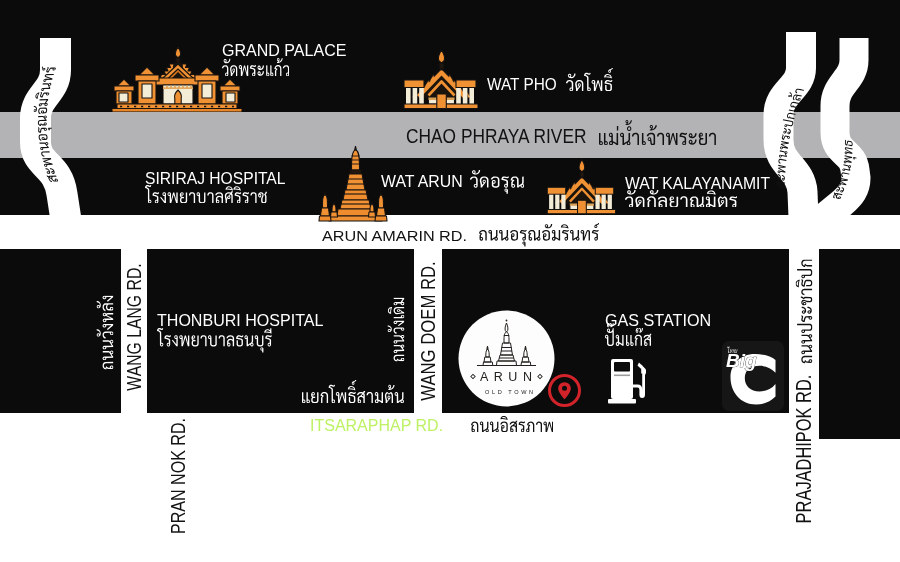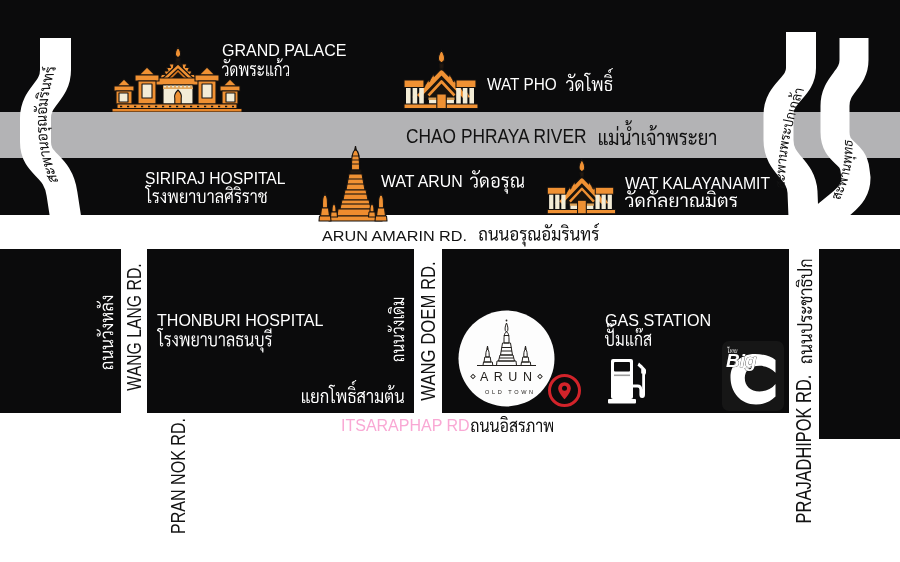--- a/index.html
+++ b/index.html
@@ -22,21 +22,21 @@
 </svg>
 <div class="t" style="left:222.0px;top:42.2px;font-size:17px;color:#fff;transform:scaleX(0.943);transform-origin:0 0;white-space:nowrap;">GRAND PALACE</div>
 <div class="t" style="left:486.7px;top:75.6px;font-size:17px;color:#fff;transform:scaleX(0.904);transform-origin:0 0;white-space:nowrap;">WAT PHO</div>
 <div class="t" style="left:406.0px;top:127.1px;font-size:19.5px;color:#121212;transform:scaleX(0.889);transform-origin:0 0;white-space:nowrap;">CHAO PHRAYA RIVER</div>
 <div class="t" style="left:145.0px;top:170.4px;font-size:17px;color:#fff;transform:scaleX(0.92);transform-origin:0 0;white-space:nowrap;">SIRIRAJ HOSPITAL</div>
 <div class="t" style="left:380.8px;top:173.3px;font-size:17px;color:#fff;transform:scaleX(0.934);transform-origin:0 0;white-space:nowrap;">WAT ARUN</div>
 <div class="t" style="left:624.7px;top:175.1px;font-size:17px;color:#fff;transform:scaleX(0.925);transform-origin:0 0;white-space:nowrap;">WAT KALAYANAMIT</div>
 <div class="t" style="left:156.6px;top:312.4px;font-size:17px;color:#fff;transform:scaleX(0.944);transform-origin:0 0;white-space:nowrap;">THONBURI HOSPITAL</div>
 <div class="t" style="left:605.0px;top:311.9px;font-size:17px;color:#fff;transform:scaleX(0.95);transform-origin:0 0;white-space:nowrap;">GAS STATION</div>
 <div class="t" style="left:321.9px;top:227.9px;font-size:15.5px;color:#121212;transform:scaleX(1.046);transform-origin:0 0;white-space:nowrap;">ARUN AMARIN RD.</div>
-<div class="t" style="left:341px;top:418.0px;font-size:16px;color:#f9a8d4;white-space:nowrap;">ITSARAPHAP RD.</div>
+<div class="t" style="left:310px;top:418.0px;font-size:16px;color:#bef264;white-space:nowrap;">ITSARAPHAP RD.</div>
 <div class="t" style="left:133.8px;top:326.7px;font-size:20.5px;color:#121212;transform:translate(-50%,-50%) rotate(-90deg) scaleX(0.769);white-space:nowrap;">WANG LANG RD.</div>
 <div class="t" style="left:428.3px;top:331.4px;font-size:20.5px;color:#121212;transform:translate(-50%,-50%) rotate(-90deg) scaleX(0.815);white-space:nowrap;">WANG DOEM RD.</div>
 <div class="t" style="left:177.8px;top:475.7px;font-size:20.5px;color:#121212;transform:translate(-50%,-50%) rotate(-90deg) scaleX(0.783);white-space:nowrap;">PRAN NOK RD.</div>
 <div class="t" style="left:804.3px;top:448.5px;font-size:22.5px;color:#121212;transform:translate(-50%,-50%) rotate(-90deg) scaleX(0.73);white-space:nowrap;">PRAJADHIPOK RD.</div>
 <svg style="position:absolute;left:222.0px;top:57.5px;" width="67.3" height="18.5" viewBox="0 0 84.00 18.50" preserveAspectRatio="none">
         <path d="M70.38 5.01L68.64 5.00L68.64 4.38L70.21 3.12L69.26 2.88L68.70 2.25L68.59 1.12L69.03 0.38L69.75 -0.02L70.50 -0.04L71.12 0.21L71.67 0.88L71.81 1.62L71.66 2.50L70.79 3.88L70.88 3.93L72.12 3.52L73.29 2.62L74.05 1.50L74.50 0.18L75.84 0.25L75.30 2.00L74.08 3.50L72.38 4.52L70.38 5.01ZM6.50 5.27L4.38 5.17L3.38 4.80L2.80 4.38L2.31 3.75L2.08 3.12L2.09 2.38L2.44 1.62L2.88 1.22L3.50 0.97L4.38 0.97L5.00 1.22L5.54 1.75L5.80 2.50L5.68 3.50L5.27 4.12L6.25 4.16L7.38 3.81L8.13 3.25L8.79 2.25L9.12 0.75L10.38 0.75L10.41 1.38L10.15 2.50L9.41 3.75L8.12 4.77L6.50 5.27ZM70.40 2.25L70.76 1.88L70.76 1.25L70.38 0.85L69.88 0.84L69.48 1.25L69.49 1.88L69.88 2.27L70.40 2.25ZM4.37 3.50L4.79 3.00L4.64 2.25L4.12 1.95L3.39 2.12L3.07 2.62L3.21 3.25L3.62 3.55L4.37 3.50ZM32.75 18.17L30.99 18.12L28.12 9.34L25.21 18.12L23.50 18.19L23.44 11.00L23.38 10.85L22.62 10.93L22.00 10.76L21.18 10.00L20.96 9.38L20.96 8.62L21.48 7.62L22.50 7.09L23.38 7.09L24.25 7.45L24.88 8.25L25.04 9.12L25.00 15.29L27.33 7.75L27.62 7.38L28.62 7.38L28.81 7.50L31.12 15.04L31.19 7.38L32.75 7.33L32.75 18.17ZM40.12 18.38L39.12 18.41L38.25 18.01L37.74 17.38L37.56 16.62L37.73 15.62L38.25 14.96L39.12 14.58L40.02 14.62L40.00 12.16L39.50 11.71L38.62 11.36L34.81 10.50L34.95 9.25L35.24 8.50L36.00 7.59L36.75 7.23L38.38 7.20L40.75 7.75L41.11 7.62L41.50 7.07L42.60 7.38L42.20 8.38L41.75 8.82L41.25 9.04L37.62 8.44L37.00 8.68L36.59 9.25L36.62 9.57L38.62 9.96L40.38 10.59L41.12 11.08L41.54 11.62L41.67 12.25L41.64 16.75L41.19 17.75L40.75 18.14L40.12 18.38ZM74.00 18.13L72.62 18.13L72.56 18.00L72.56 10.75L72.27 9.62L71.80 9.00L71.25 8.61L69.88 8.31L68.88 8.44L68.12 8.75L67.47 9.25L67.06 9.88L67.12 10.06L67.88 10.22L68.88 10.70L69.20 11.00L69.21 11.25L68.24 11.88L67.72 12.75L67.67 18.00L67.50 18.13L66.12 18.12L66.08 13.00L66.47 12.00L67.35 11.25L67.00 11.08L65.50 10.93L65.46 10.38L65.95 9.00L67.25 7.70L68.88 7.09L71.00 7.08L72.38 7.58L73.53 8.62L73.92 9.38L74.15 10.50L74.17 18.00L74.00 18.13ZM6.38 18.38L5.50 18.42L4.75 18.18L4.06 17.50L3.82 16.75L3.98 15.62L4.50 14.96L5.25 14.61L6.25 14.65L6.31 14.50L6.30 10.25L5.92 9.25L5.00 8.58L3.50 8.47L2.75 8.71L2.17 9.12L1.71 9.75L1.50 10.35L0.00 10.37L-0.06 10.25L0.09 9.50L0.46 8.75L1.25 7.94L2.12 7.45L4.00 7.13L5.62 7.34L6.83 8.00L7.68 9.12L7.92 10.38L7.91 16.62L7.50 17.68L7.00 18.14L6.38 18.38ZM19.00 18.25L17.62 18.25L17.46 18.12L17.46 11.12L17.30 10.00L17.04 9.50L16.38 8.87L15.75 8.58L14.75 8.44L13.62 8.57L12.75 8.98L12.10 9.62L11.75 10.38L11.71 11.62L12.41 14.38L12.55 15.50L14.24 13.75L13.50 13.41L12.97 12.50L13.08 11.38L13.62 10.73L14.25 10.46L14.75 10.44L15.75 10.85L16.28 11.75L16.16 13.00L15.53 14.00L13.21 16.62L12.50 18.25L11.00 18.25L10.91 15.25L10.20 12.25L10.07 10.75L10.49 9.25L11.50 8.09L12.62 7.46L13.50 7.22L15.62 7.19L17.25 7.70L18.43 8.75L18.78 9.38L19.05 10.50L19.00 18.25ZM82.38 18.38L81.50 18.42L80.75 18.18L80.06 17.50L79.82 16.75L79.98 15.62L80.50 14.96L81.25 14.61L82.25 14.65L82.31 14.50L82.30 10.25L81.92 9.25L81.00 8.58L79.50 8.47L78.75 8.71L78.17 9.12L77.71 9.75L77.50 10.35L76.00 10.37L75.94 10.25L76.09 9.50L76.46 8.75L77.25 7.94L78.12 7.45L80.00 7.13L81.62 7.34L82.83 8.00L83.68 9.12L83.92 10.38L83.91 16.62L83.50 17.68L83.00 18.14L82.38 18.38ZM57.62 18.38L56.75 18.42L56.00 18.18L55.32 17.50L55.09 16.88L55.12 7.31L56.67 7.38L56.67 14.50L56.75 14.64L57.62 14.60L58.25 14.86L58.75 15.38L59.04 16.12L59.04 16.88L58.81 17.50L58.38 18.02L57.62 18.38ZM62.75 18.38L61.88 18.42L61.12 18.18L60.45 17.50L60.22 16.88L60.25 7.31L61.79 7.38L61.79 14.50L61.88 14.64L62.75 14.60L63.38 14.86L63.88 15.38L64.17 16.12L64.17 16.88L63.94 17.50L63.50 18.02L62.75 18.38ZM48.75 12.02L46.62 11.91L45.12 11.18L44.62 10.61L44.33 9.88L44.34 9.12L44.68 8.38L45.25 7.84L45.88 7.60L46.75 7.59L47.38 7.83L48.05 8.50L48.29 9.12L48.28 9.88L47.88 10.74L48.62 10.69L49.62 10.30L50.27 9.62L50.66 8.75L50.88 7.44L52.38 7.46L52.17 9.12L51.54 10.38L50.25 11.53L48.75 12.02ZM23.20 9.88L23.66 9.50L23.75 8.77L23.38 8.20L22.62 8.08L22.07 8.50L21.96 9.25L22.38 9.81L23.20 9.88ZM46.59 10.25L47.16 9.75L47.04 9.00L46.50 8.70L45.75 8.84L45.44 9.38L45.60 10.00L46.12 10.28L46.59 10.25ZM14.94 12.88L15.41 12.38L15.42 11.88L15.12 11.45L14.38 11.34L13.95 11.62L13.84 12.38L14.38 12.90L14.94 12.88ZM48.75 17.77L46.62 17.66L45.07 16.88L44.56 16.25L44.33 15.62L44.34 14.88L44.75 14.04L45.25 13.59L45.88 13.35L46.75 13.34L47.38 13.58L48.05 14.25L48.29 14.88L48.29 15.62L47.79 16.50L48.38 16.55L49.38 16.27L50.14 15.62L50.64 14.62L50.88 13.23L52.38 13.28L52.18 14.88L51.55 16.12L50.25 17.29L48.75 17.77ZM46.76 16.00L47.17 15.50L47.03 14.75L46.50 14.45L45.75 14.60L45.44 15.12L45.57 15.75L46.00 16.06L46.76 16.00ZM6.09 17.38L6.55 17.00L6.65 16.25L6.25 15.70L5.50 15.58L4.94 16.00L4.83 16.75L5.25 17.31L6.09 17.38ZM39.84 17.38L40.30 17.00L40.40 16.25L40.00 15.70L39.25 15.58L38.69 16.00L38.58 16.75L39.00 17.31L39.84 17.38ZM57.51 17.38L57.94 17.00L58.04 16.25L57.62 15.68L56.88 15.61L56.36 16.12L56.36 16.88L56.88 17.39L57.51 17.38ZM62.64 17.38L63.06 17.00L63.17 16.25L62.75 15.68L62.00 15.61L61.48 16.12L61.48 16.88L62.00 17.39L62.64 17.38ZM82.09 17.38L82.55 17.00L82.65 16.25L82.25 15.70L81.50 15.58L80.94 16.00L80.83 16.75L81.25 17.31L82.09 17.38Z" fill="#fff" fill-rule="evenodd"></path>
       </svg>
 <svg style="position:absolute;left:565.6px;top:67.9px;" width="47.0" height="23.4" viewBox="0 0 51.62 23.38" preserveAspectRatio="none">
         <path d="M48.25 4.79L47.25 4.69L46.56 4.12L46.32 3.12L46.62 2.25L47.50 1.57L49.88 0.68L50.38 -0.06L51.50 -0.06L51.44 0.62L51.09 1.12L50.38 1.56L48.85 2.12L49.29 2.62L49.42 3.62L49.00 4.40L48.25 4.79ZM48.04 4.00L48.54 3.62L48.55 3.12L48.12 2.72L47.75 2.72L47.32 3.12L47.32 3.62L47.62 3.94L48.04 4.00ZM25.75 23.25L24.88 23.30L24.12 23.05L23.45 22.38L23.22 21.75L23.15 9.62L22.75 9.00L22.00 8.44L21.25 8.10L19.75 7.75L19.84 6.88L20.33 5.75L21.25 4.97L22.00 4.72L23.50 4.84L25.25 5.55L25.74 5.38L26.00 4.83L27.09 5.12L26.66 6.25L26.00 6.79L24.88 6.77L22.62 6.00L21.88 6.20L21.44 6.88L22.88 7.47L23.88 8.10L24.28 8.50L24.69 9.25L24.79 19.38L24.88 19.49L25.75 19.47L26.50 19.83L27.01 20.50L27.18 21.12L27.14 21.88L26.78 22.62L25.75 23.25ZM6.50 10.14L4.38 10.05L3.38 9.67L2.80 9.25L2.31 8.62L2.08 8.00L2.09 7.25L2.44 6.50L2.88 6.10L3.50 5.85L4.38 5.84L5.00 6.09L5.54 6.62L5.80 7.38L5.68 8.38L5.27 9.00L6.25 9.04L7.38 8.69L8.13 8.12L8.79 7.12L9.12 5.62L10.38 5.62L10.41 6.25L10.15 7.38L9.41 8.62L8.12 9.65L6.50 10.14ZM50.38 10.43L48.50 9.85L46.38 9.47L43.88 9.31L41.88 9.44L41.85 8.88L42.33 7.62L43.50 6.58L45.12 6.09L47.12 6.20L48.38 6.70L49.41 7.62L50.15 9.00L50.38 10.43ZM4.37 8.38L4.79 7.88L4.64 7.12L4.12 6.82L3.39 7.00L3.07 7.50L3.21 8.12L3.62 8.43L4.37 8.38ZM48.94 9.00L48.38 8.12L47.75 7.58L46.38 7.09L45.38 7.08L44.50 7.32L43.88 7.70L43.35 8.38L46.62 8.58L48.94 9.00ZM39.88 23.04L38.12 23.00L35.25 14.21L32.34 23.00L30.62 23.06L30.56 15.88L30.50 15.73L29.75 15.81L29.12 15.64L28.31 14.88L28.08 14.25L28.08 13.50L28.61 12.50L29.62 11.97L30.50 11.96L31.38 12.32L32.01 13.12L32.17 14.00L32.12 20.17L34.46 12.62L34.75 12.25L35.75 12.25L35.94 12.38L38.25 19.91L38.31 12.25L39.88 12.21L39.88 23.04ZM6.38 23.26L5.50 23.30L4.75 23.06L4.06 22.38L3.82 21.62L3.98 20.50L4.50 19.84L5.25 19.49L6.25 19.52L6.31 19.38L6.30 15.12L5.92 14.12L5.00 13.46L3.50 13.34L2.75 13.58L2.17 14.00L1.71 14.62L1.50 15.22L0.00 15.24L-0.06 15.12L0.09 14.38L0.46 13.62L1.25 12.82L2.12 12.33L4.00 12.01L5.62 12.21L6.83 12.88L7.68 14.00L7.92 15.25L7.91 21.50L7.50 22.56L7.00 23.01L6.38 23.26ZM19.00 23.13L17.62 23.13L17.46 23.00L17.46 16.00L17.30 14.88L17.04 14.38L16.38 13.74L15.75 13.45L14.75 13.31L13.62 13.45L12.75 13.86L12.10 14.50L11.75 15.25L11.71 16.50L12.41 19.25L12.55 20.38L14.24 18.62L13.50 18.28L12.97 17.38L13.08 16.25L13.62 15.60L14.25 15.34L14.75 15.32L15.75 15.72L16.28 16.62L16.16 17.88L15.53 18.88L13.21 21.50L12.50 23.12L11.00 23.12L10.91 20.12L10.20 17.12L10.07 15.62L10.49 14.12L11.50 12.96L12.62 12.33L13.50 12.10L15.62 12.06L17.25 12.57L18.43 13.62L18.78 14.25L19.05 15.38L19.00 23.13ZM47.62 23.26L45.88 23.29L44.38 22.92L43.44 22.25L42.98 21.38L43.00 16.97L44.50 17.00L44.55 21.00L45.00 21.66L45.75 21.93L47.62 21.92L48.50 21.54L48.80 21.00L48.81 17.50L48.48 16.88L48.00 16.58L46.75 16.22L42.39 15.50L42.46 14.50L42.97 13.25L43.75 12.48L44.62 12.09L46.38 12.08L49.00 12.68L49.62 12.51L50.00 12.01L51.00 12.23L51.07 12.38L50.68 13.25L49.88 13.90L48.62 13.92L46.12 13.34L45.38 13.33L44.62 13.69L44.23 14.38L44.38 14.52L47.12 14.96L48.88 15.46L49.75 15.95L50.29 16.62L50.42 17.38L50.42 20.88L50.29 21.62L49.92 22.25L49.25 22.78L47.62 23.26ZM30.32 14.75L30.78 14.38L30.88 13.64L30.50 13.08L29.75 12.96L29.19 13.38L29.08 14.12L29.50 14.68L30.32 14.75ZM14.94 17.75L15.41 17.25L15.42 16.75L15.12 16.33L14.38 16.21L13.95 16.50L13.84 17.25L14.38 17.78L14.94 17.75ZM6.09 22.25L6.55 21.88L6.65 21.12L6.25 20.57L5.50 20.46L4.94 20.88L4.83 21.62L5.25 22.18L6.09 22.25ZM25.64 22.25L26.06 21.88L26.17 21.12L25.75 20.56L25.00 20.49L24.47 21.00L24.47 21.75L25.00 22.26L25.64 22.25Z" fill="#fff" fill-rule="evenodd"></path>
       </svg>

